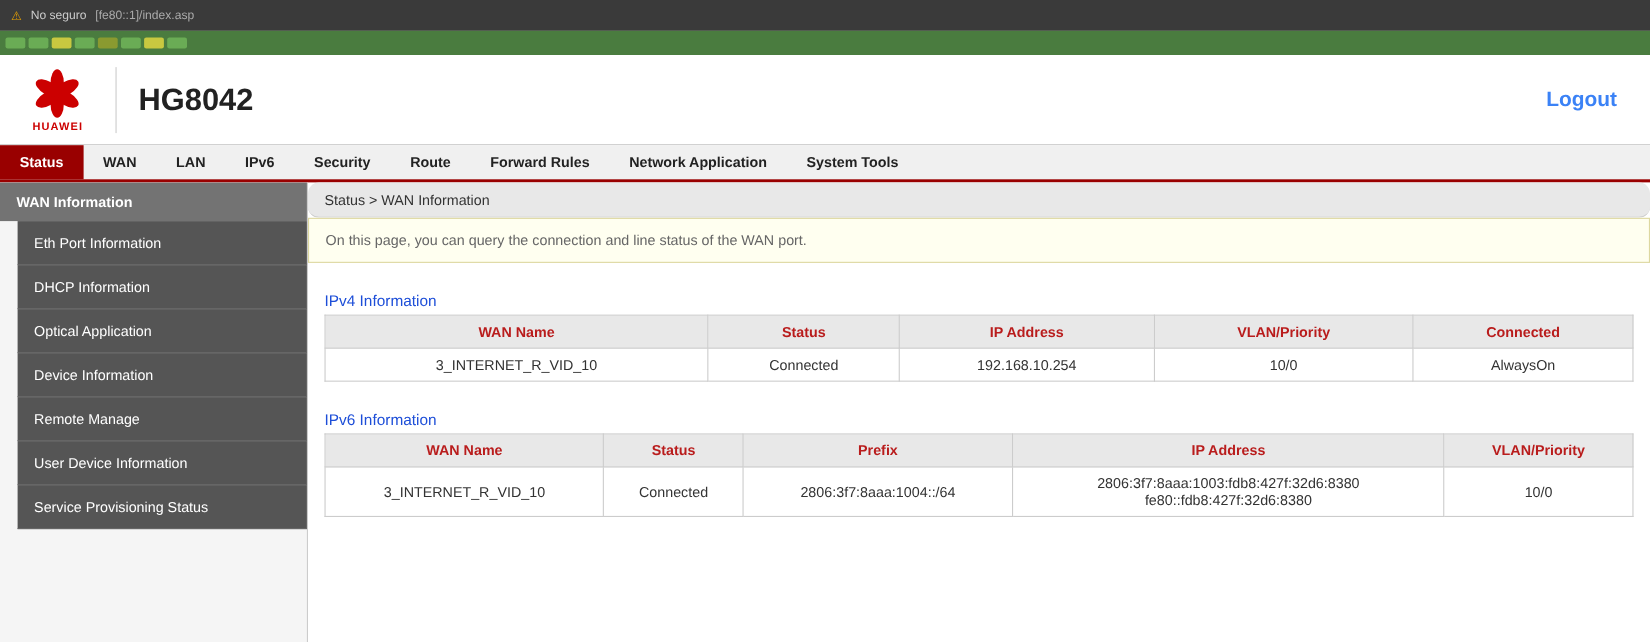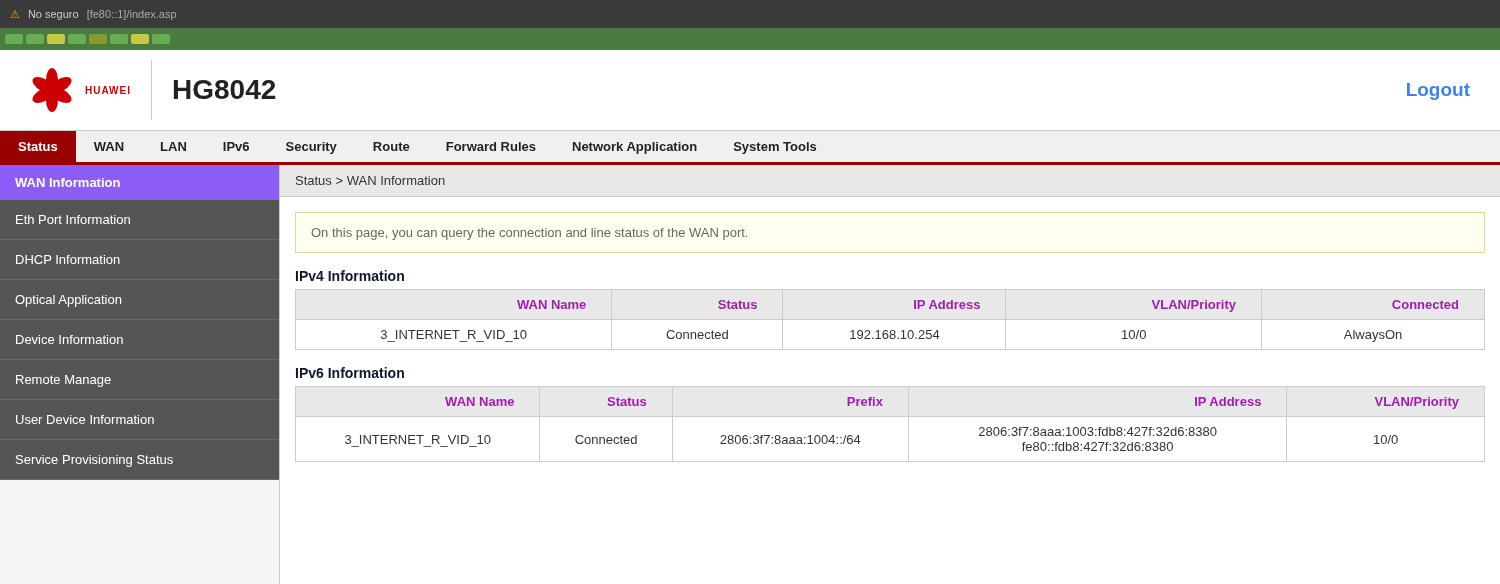--- a/index.html
+++ b/index.html
@@ -53,20 +53,21 @@
       background: #fff;
       justify-content: space-between;
     }
     .header-left {
       display: flex;
       align-items: center;
       gap: 20px;
     }
     .logo-area {
       display: flex;
+      flex-direction: column;
       align-items: center;
     }
     .logo-svg {
       width: 65px;
       height: 50px;
     }
     .logo-text {
       font-size: 10px;
       font-weight: bold;
       color: #c00;
@@ -118,80 +119,81 @@
     }
 
     
     .sidebar {
       width: 280px;
       background: #f5f5f5;
       flex-shrink: 0;
       border-right: 1px solid #ccc;
     }
     .sidebar-header {
-      background: #8b5cf6;
+      background: #737373;
       color: #fff;
       padding: 10px 15px;
       font-weight: bold;
       font-size: 13px;
     }
     .sidebar-item {
       background: #555555;
       color: #fff;
       padding: 12px 15px;
       font-size: 13px;
       cursor: pointer;
       border-bottom: 1px solid #666;
+      margin-left: 16px;
     }
 
     
     .main-content {
       flex: 1;
       padding: 0;
       background: #fff;
     }
 
     .breadcrumb {
       background: #e8e8e8;
       padding: 8px 15px;
       font-size: 13px;
       color: #333;
       border-bottom: 1px solid #ccc;
+      border-radius: 10px;
     }
 
     .info-box {
       background: #fffff0;
       border: 1px solid #ddd8a0;
-      margin: 15px;
       padding: 12px 15px;
       color: #666;
       font-size: 13px;
     }
 
     .section-title {
-      font-weight: bold;
+      font-weight: normal;
       font-size: 14px;
-      margin: 3px 15px 5px 15px;
-      color: #0f172a;
+      margin: 26px 15px 5px 15px;
+      color: #1d4ed8;
     }
 
     
     .data-table {
       width: calc(100% - 30px);
       margin: 0 15px 15px 15px;
       border-collapse: collapse;
       font-size: 13px;
     }
     .data-table th {
       background: #e8e8e8;
       border: 1px solid #ccc;
-      padding: 7px 25px;
-      text-align: right;
-      font-weight: bold;
-      color: #a21caf;
+      padding: 7px 14px;
+      text-align: center;
+      font-weight: bold;
+      color: #b91c1c;
     }
     .data-table td {
       border: 1px solid #ccc;
       padding: 7px 10px;
       text-align: center;
       color: #333;
       margin-top: 28px;
     }
     .data-table tr:nth-child(even) td {
       background: #f9f9f9;

